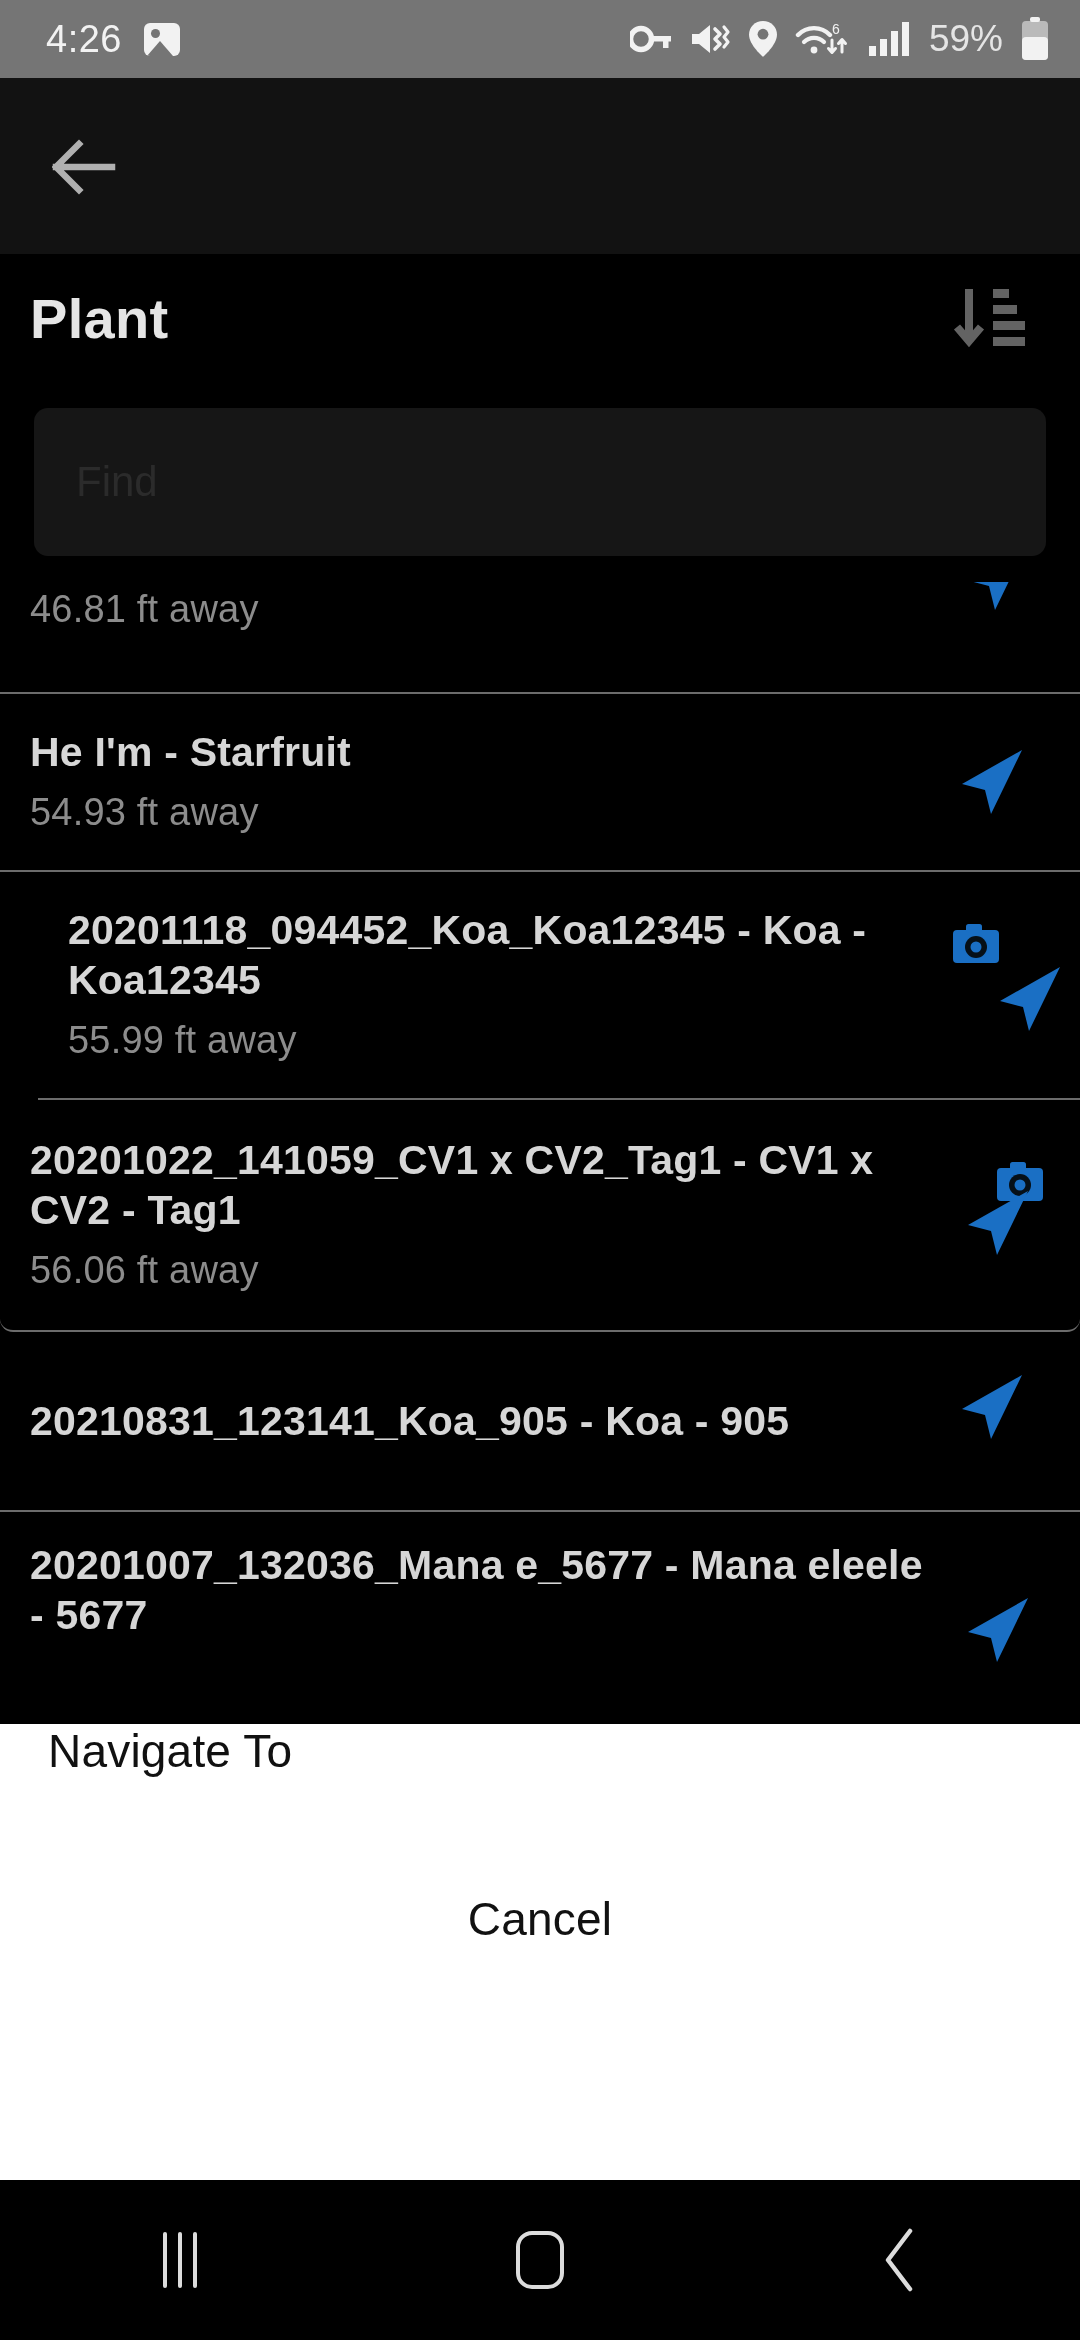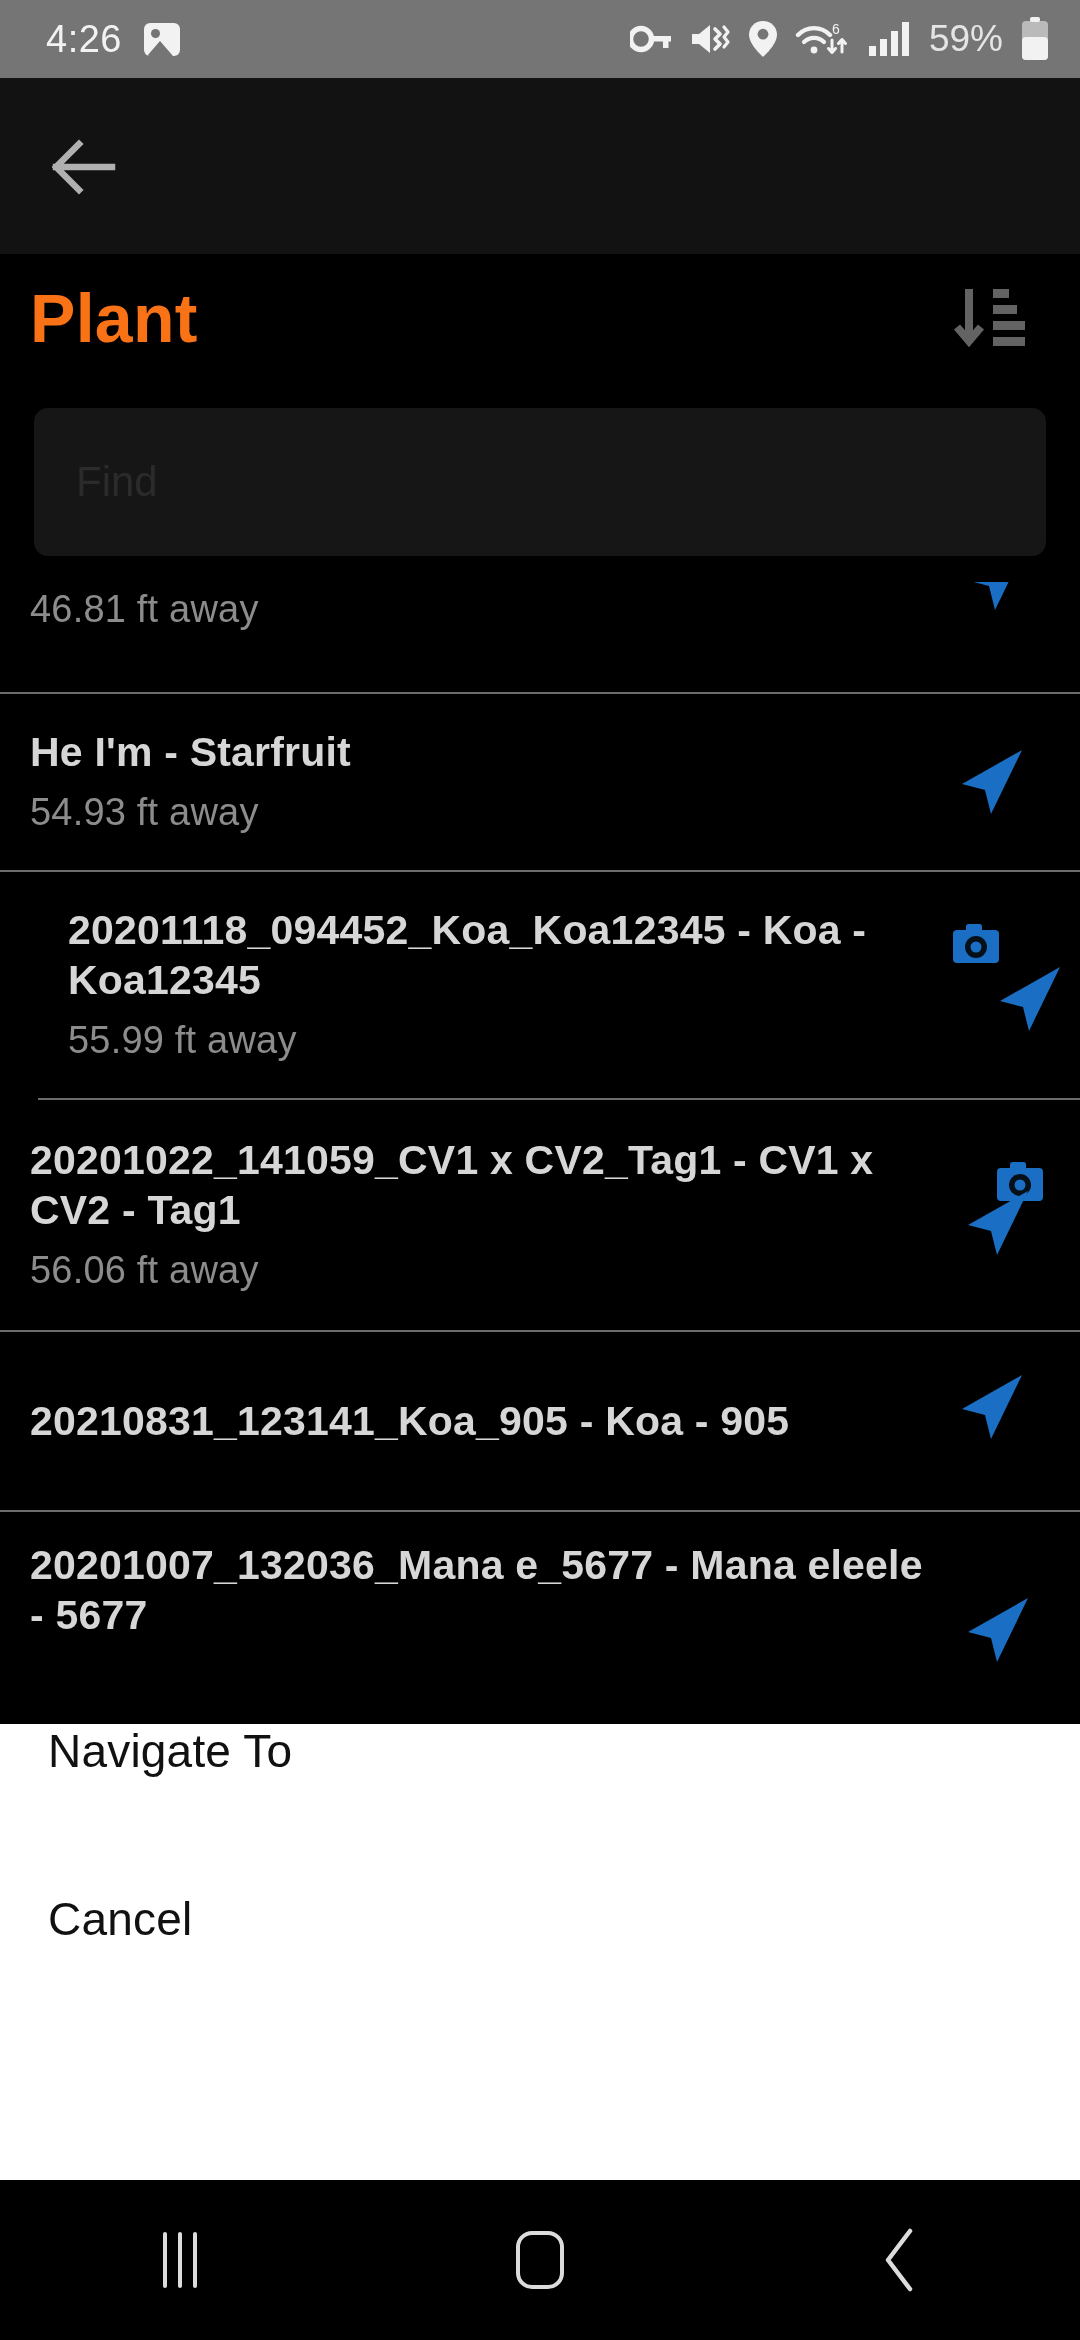--- a/index.html
+++ b/index.html
@@ -41,21 +41,21 @@
     position:absolute; left:40px; top:44px; width:90px; height:90px;
     display:flex; align-items:center; justify-content:center; cursor:pointer;
   }
 
   
   .titlebar{
     position:absolute; top:254px; left:0; width:1080px; height:128px;
     background:#000; display:flex; align-items:center; padding:0 44px 0 30px;
   }
   .title-text{
-    font-size:68px; font-weight:bold; color:#f97316; letter-spacing:.3px;
+    font-size:56px; font-weight:bold; color:#e5e5e5; letter-spacing:.3px;
   }
   .sort-btn{ margin-left:auto; width:96px; height:96px; display:flex;
              align-items:center; justify-content:center; cursor:pointer; }
 
   
   .search-wrap{
     position:absolute; top:382px; left:0; width:1080px; height:200px; background:#000;
     display:flex; align-items:center; justify-content:center;
   }
   .search-box{
@@ -83,21 +83,21 @@
     display:flex; align-items:center; justify-content:flex-end;
   }
   .nav-arrow{ width:80px; height:80px; display:block; cursor:pointer; }
   .cam-icon{ width:48px; height:44px; display:block; cursor:pointer; }
 
   
   .row.r0{ height:112px; align-items:flex-start; overflow:hidden; }
   .row.r0 .row-txt{ padding-top:4px; }
   .row.r1{ height:178px; }
   .row.r2{ height:228px;margin-left:38px; }
-  .row.r3{ height:232px; }
+  .row.r3{ height:232px;border-radius:13px; }
   .row.r4{ height:180px; }
   .row.r5{ height:150px; border-bottom:none; overflow:hidden; }
 
   
   .ic-stack{ position:relative; width:210px; height:100%; }
   .ic-cam-a{ position:absolute; right:88px; top:50%; transform:translateY(-50%); }
   .ic-nav{ position:absolute; right:18px; top:50%; transform:translateY(-50%); }
   .ic-nav-up{ position:absolute; right:18px; top:2px; }
 
   
@@ -107,21 +107,21 @@
   }
   .sheet-item{
     width:1080px; height:auto; padding:0 48px;
     display:flex; align-items:center; cursor:pointer;
   }
   .sheet-item span{
     font-size:46px; color:#111111; letter-spacing:.2px;
   }
   .si1{ height:166px; align-items:flex-end; padding-bottom:28px; }
   .si2{ height:168px; align-items:flex-start; }
-  .si3{ height:122px; align-items:flex-start; }
+  .si3{ height:122px; align-items:flex-start;justify-content:center; }
 
   
   .navbar{
     position:absolute; left:0; bottom:0; width:1080px; height:160px;
     background:#000; display:flex; align-items:center; justify-content:space-around;
   }
   .nb-btn{ width:180px; height:160px; display:flex; align-items:center; justify-content:center; cursor:pointer; }
   .nb-recent{ display:flex; gap:11px; }
   .nb-recent i{ display:block; width:4px; height:56px; background:#dcdcdc; border-radius:2px; }
   .nb-home{ width:48px; height:58px; border:4px solid #dcdcdc; border-radius:16px; }

